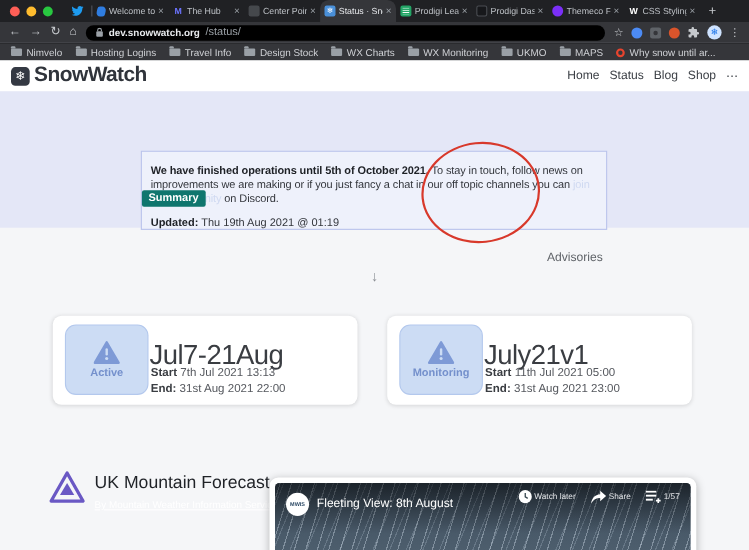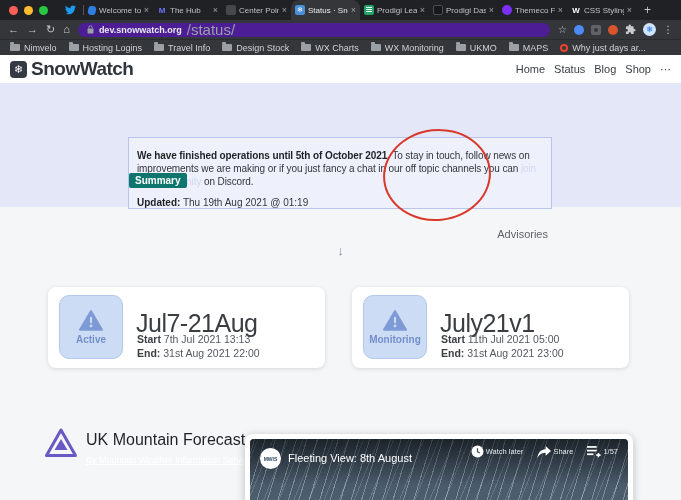--- a/index.html
+++ b/index.html
@@ -29,24 +29,24 @@
   .fav-sheets { background:#23a566; position:relative; }
   .fav-sheets::before { content:""; position:absolute; left:2px; top:2px; width:6px; height:6px;
         background:linear-gradient(#fff 1px, transparent 1px) 0 0/6px 2px; }
   .fav-darkapp { background:#17181b; border:1px solid #4a4d52; }
   .fav-themeco { background:#7b2ff7; border-radius:50%; }
   .fav-w { color:#fff; font-weight:bold; font-size:8px; }
 
   .toolbar { position:absolute; top:20px; left:0; width:681px; height:19px; background:#35363a;
              display:flex; align-items:center; padding:0 8px; gap:8px; }
   .navglyph { color:#c6c9cd; font-size:11px; line-height:1; }
-  .urlpill { flex:1; height:14px; background:#4c1d95; border-radius:7px; display:flex; align-items:center;
+  .urlpill { flex:1; height:14px; background:#000000; border-radius:7px; display:flex; align-items:center;
              gap:5px; padding:0 9px; }
   .urlhost { color:#e8eaed; font-size:9px; font-weight:bold; }
-  .urlpath { color:#9aa0a6; font-size:15px; }
+  .urlpath { color:#9aa0a6; font-size:10px; }
   .toolicons { display:flex; align-items:center; gap:7px; }
   .star { color:#c6c9cd; font-size:10px; }
   .extdot { width:10px; height:10px; border-radius:50%; }
   .ext-blue { background:#4c8bf5; }
   .ext-cam { background:#5f6368; border-radius:2px; position:relative; }
   .ext-cam::before { content:""; position:absolute; left:3px; top:3px; width:4px; height:4px;
                      border-radius:50%; background:#35363a; }
   .ext-red { background:#d9542b; }
   .avatar { width:13px; height:13px; border-radius:50%; background:#cfe3ff; color:#1a73e8;
             font-size:8px; display:flex; align-items:center; justify-content:center; }
@@ -85,21 +85,21 @@
                border:2.5px solid #d8392b; border-radius:50%; transform:rotate(-6deg); pointer-events:none; }
 
   .advheading { position:absolute; top:173px; left:0; width:548px; text-align:right;
                 font-size:11px; color:#5f6368; }
   .advarrow { position:absolute; top:188px; left:0; width:681px; text-align:center;
               font-size:13px; color:#8b8f94; }
 
   .card { position:absolute; top:232px; width:277px; height:81px; background:#fff; border-radius:8px;
           box-shadow:0 1px 4px rgba(0,0,0,.13); }
   .card1 { left:48px; } .card2 { left:352px; }
-  .advicon { position:absolute; left:11px; top:8px; width:64px; height:64px; background:#ccdcf4;
+  .advicon { position:absolute; left:11px; top:8px; width:76px; height:64px; background:#ccdcf4;
              border:1px solid #b3c8ed; border-radius:10px; display:flex; flex-direction:column;
              align-items:center; justify-content:center; gap:3px; }
   .adviconlabel { font-size:10px; font-weight:bold; color:#7490cc; }
   .cardtitle { position:absolute; left:88px; top:22px; font-size:25px; font-weight:500; color:#3a3d42;
                letter-spacing:-0.5px; }
   .cardmeta { position:absolute; left:89px; top:45px; font-size:10.5px; line-height:14px; color:#55585e; }
   .cardmeta strong { color:#3a3d42; }
 
   .ukblock { position:absolute; left:44px; top:372px; display:flex; gap:8px; }
   .uktitle { font-size:16px; color:#1f2227; margin-top:4px; }
@@ -236,21 +236,21 @@
     <span class="bmitem">
         <span class="folder"></span>
         <span>UKMO</span>
       </span>
     <span class="bmitem">
         <span class="folder"></span>
         <span>MAPS</span>
       </span>
     <span class="bmitem">
         <span class="ring"></span>
-        <span>Why just days ar...</span>
+        <span>Why snow until ar...</span>
       </span>
   </div>
 
   <div class="page">
 
     <div class="siteheader">
       <div class="brand">
         <span class="brandicon">❄</span>
         <span class="brandname">SnowWatch</span>
       </div>

